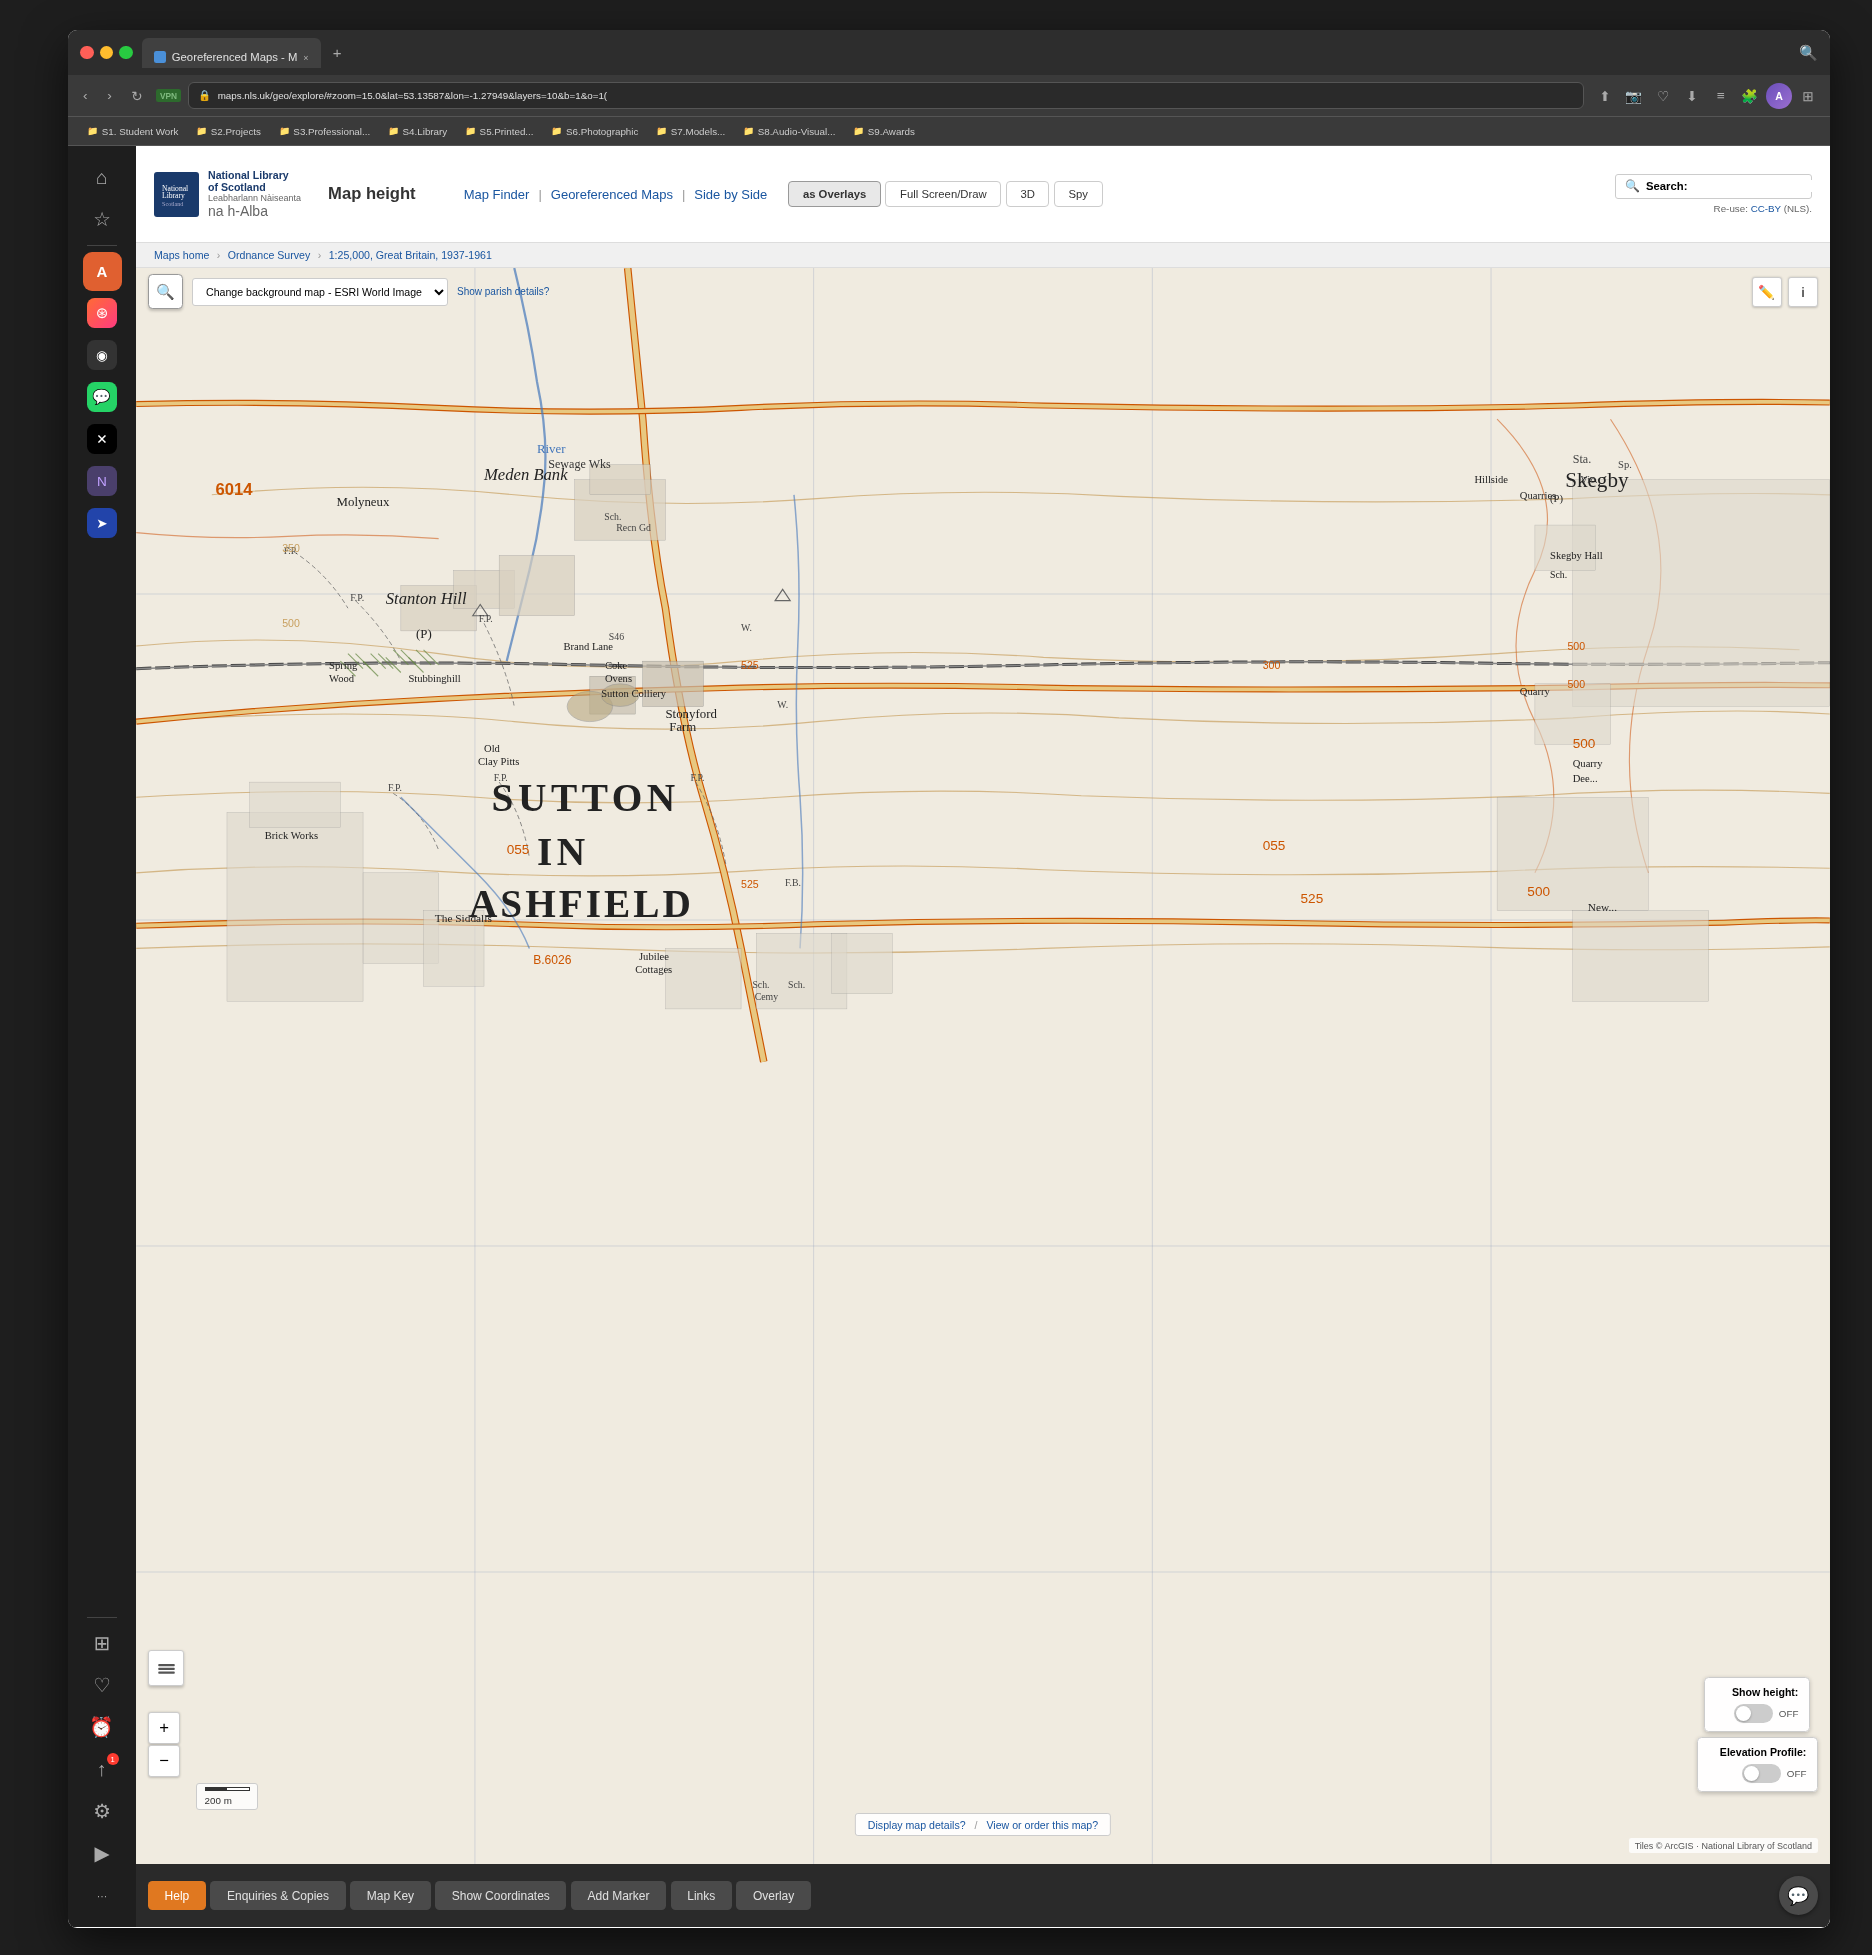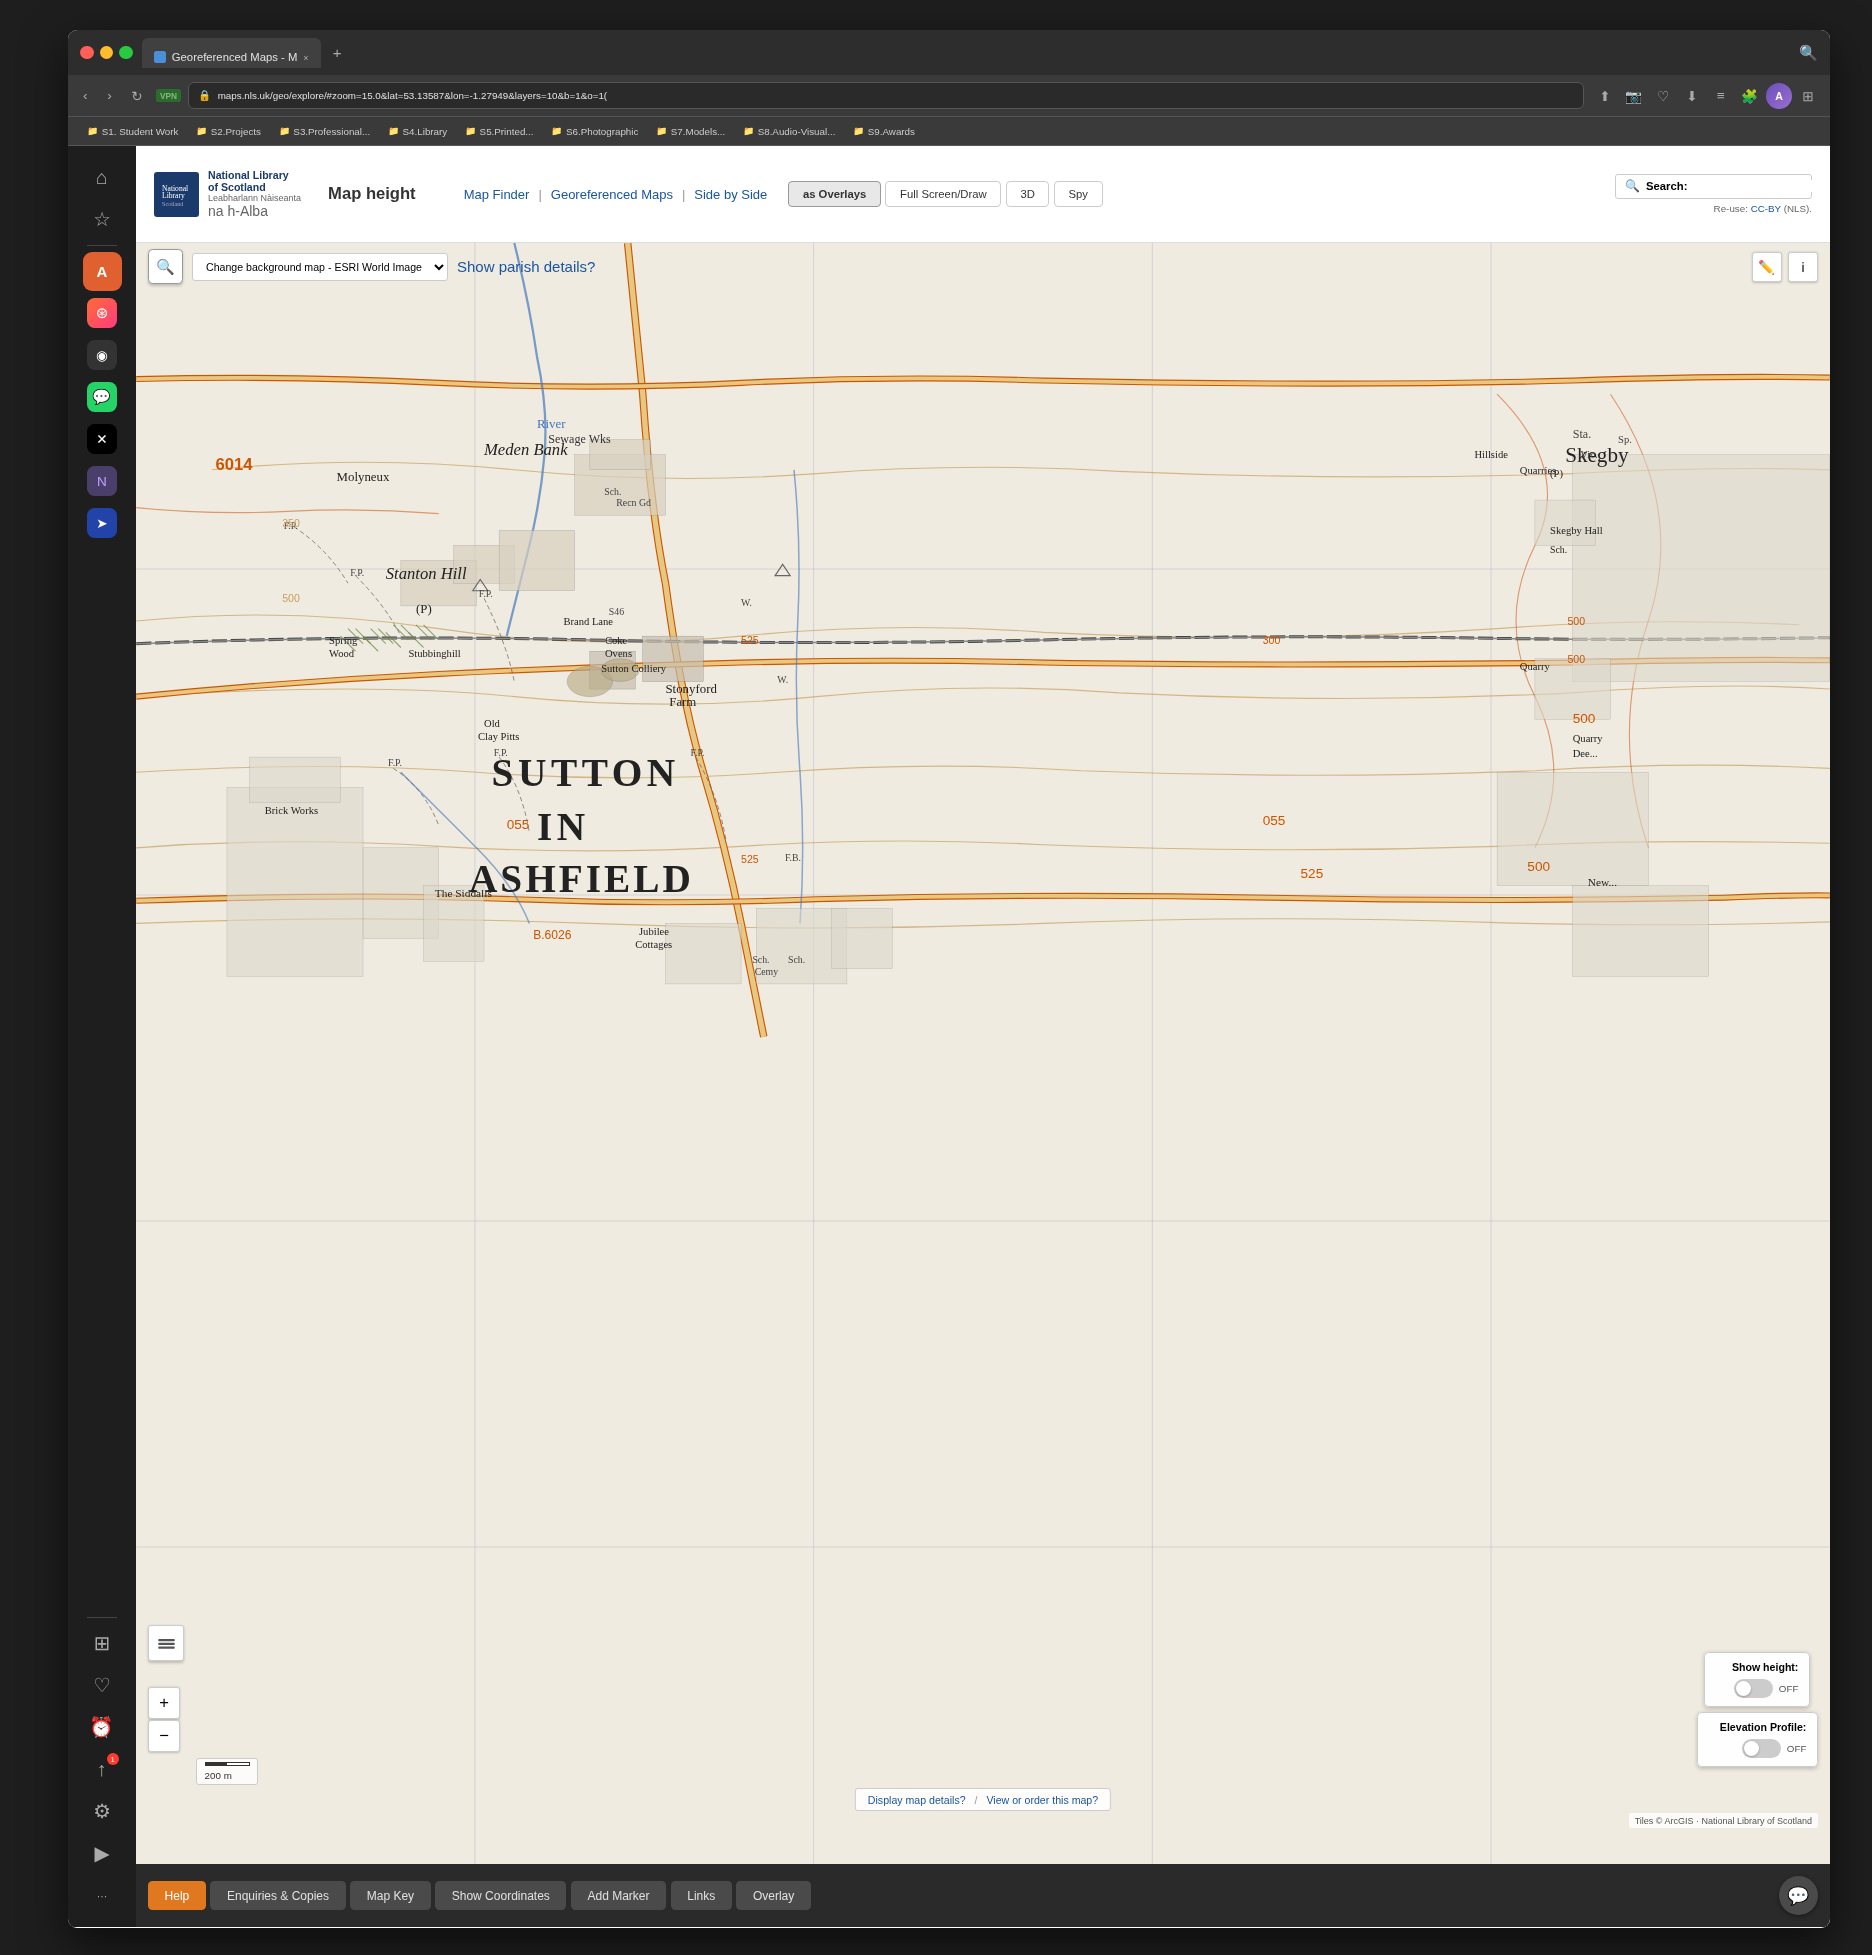--- a/index.html
+++ b/index.html
@@ -303,21 +303,21 @@
       background: white;
       border: 0.8px solid #ccc;
       border-radius: 3px;
       padding: 6px 9px;
       font-size: 10.6px;
       cursor: pointer;
       min-width: 212px;
     }
     .parish-link {
       color: #1a56a0;
-      font-size: 15px;
+      font-size: 10px;
       cursor: pointer;
       text-decoration: none;
     }
     .map-toolbar-right {
       margin-left: auto;
       display: flex; gap: 6px;
     }
     .map-tool-btn {
       background: white;
       border: 0.8px solid #ccc;
@@ -658,20 +658,27 @@
           <input type="text" style="border: none; outline: none; font-size: 11.3px; flex: 1 1 0%;" placeholder="">
         </div>
         <div class="reuse-text">
           <span>Re-use:</span>
           <a class="reuse-link">CC-BY</a>
           <span>(NLS).</span>
         </div>
       </div>
     </div>
 
+    <div class="breadcrumb">
+      <a>Maps home</a>
+      <span class="breadcrumb-sep">›</span>
+      <a>Ordnance Survey</a>
+      <span class="breadcrumb-sep">›</span>
+      <a>1:25,000, Great Britain, 1937-1961</a>
+    </div>
 
     <div class="map-container">
 
       <div class="map-image">
 
         <svg width="100%" height="100%" style="position:absolute;inset:0;" xmlns="http://www.w3.org/2000/svg" viewBox="0 0 2240 2156">
 
           <rect width="100%" height="100%" fill="#f0ebe0"></rect>
 
           <line x1="0" y1="20%" x2="100%" y2="20%" stroke="#8899bb" stroke-width="1" opacity="0.4"></line>

